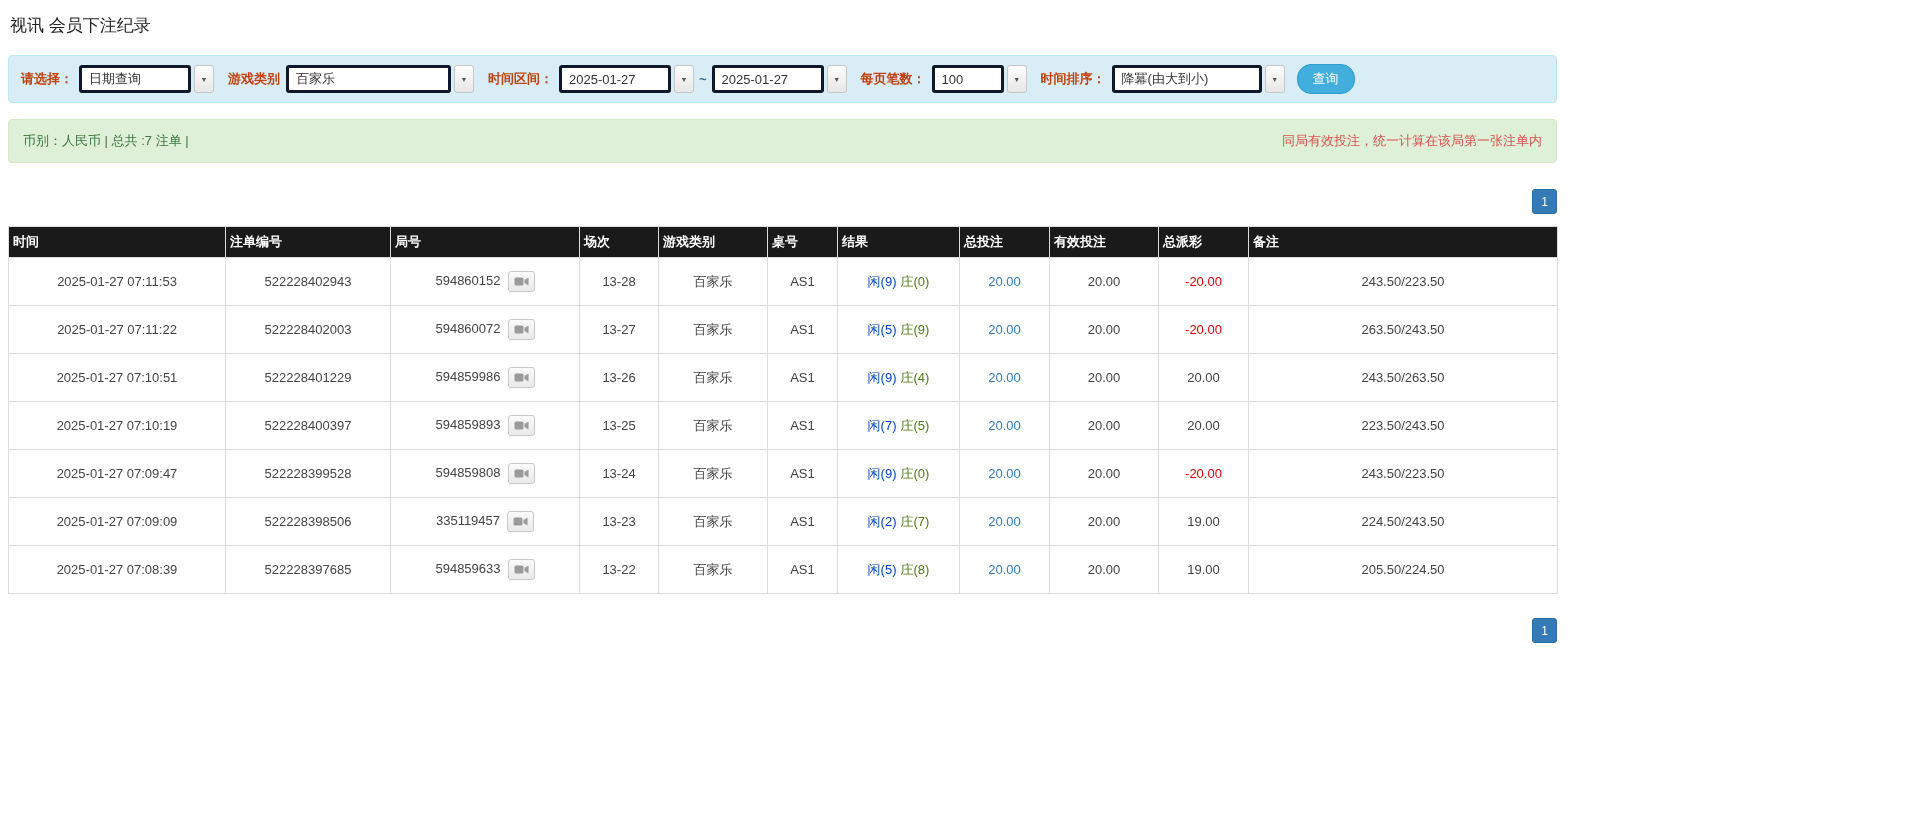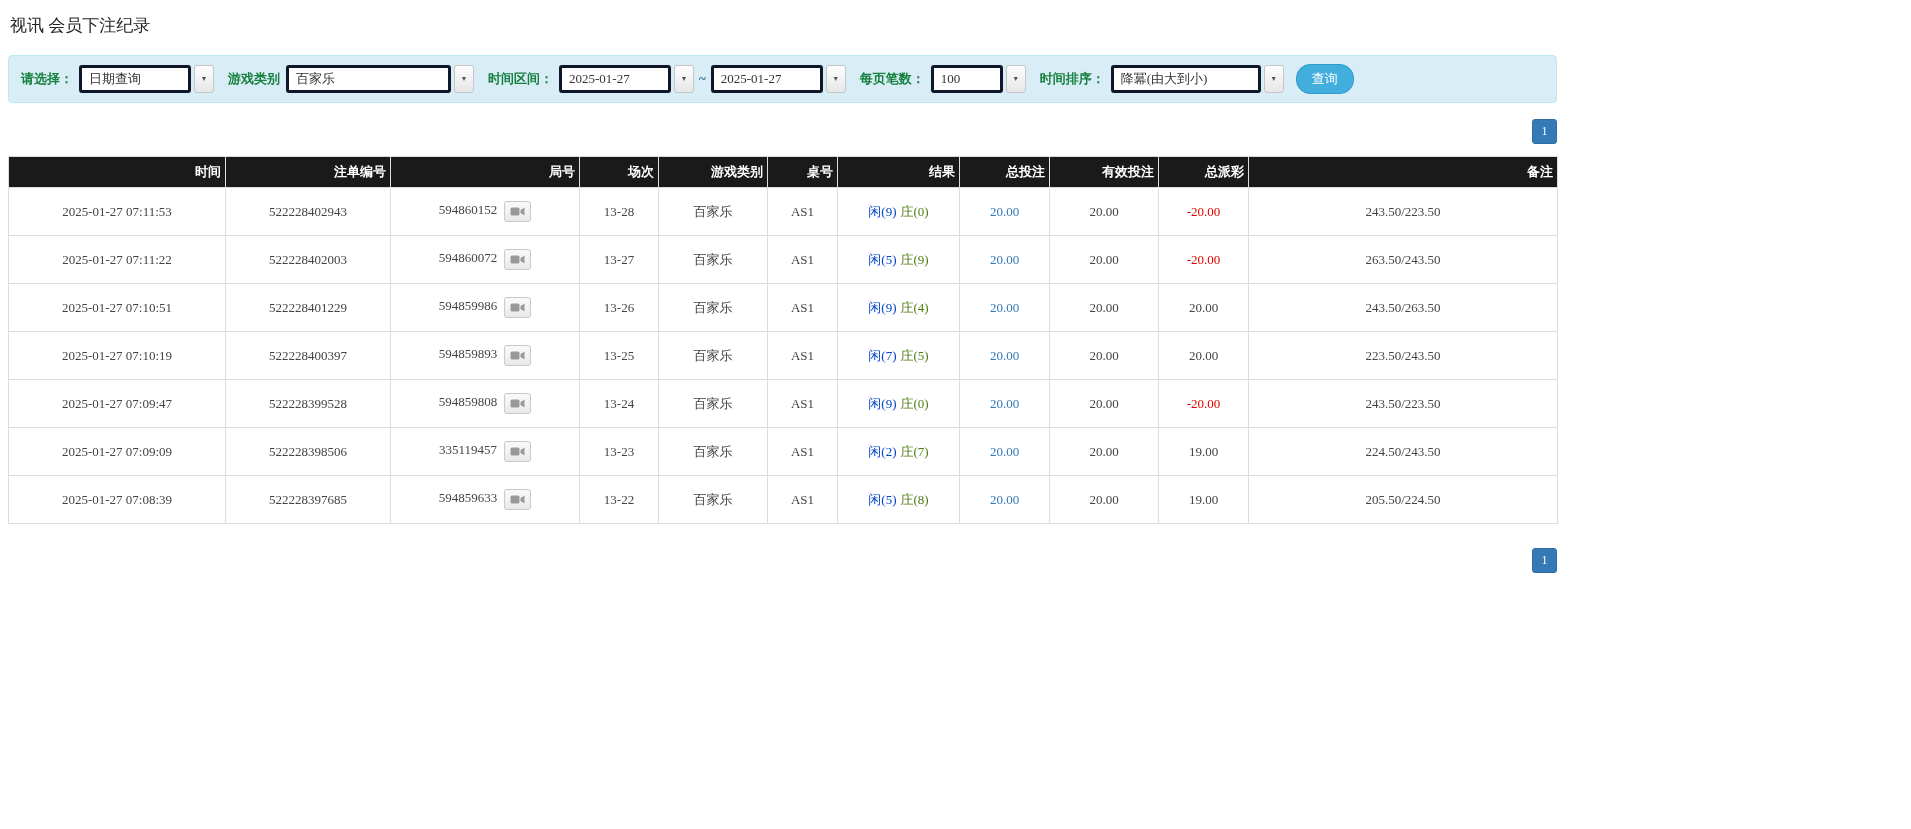--- a/index.html
+++ b/index.html
@@ -2,41 +2,41 @@
 <html><head>
 <meta charset="utf-8">
 <style>
   * { box-sizing: border-box; }
   html, body { margin:0; padding:0; background:#fff; }
   body {
     font-family: "Liberation Sans", "DejaVu Sans", sans-serif;
     color:#333;
     padding:14px 10px 40px 8px;
   }
-  .container { width:1549px;font-family:Liberation Serif, serif; }
+  .container { width:1549px; }
 
   .page-title {
     font-size:17px;
     font-weight:500;
     color:#222;
     margin:0 0 18px 2px;
   }
 
   
   .filter-bar {
     background:#d9edf7;
     border:1px solid #bce8f1;
     border-radius:4px;
     padding:8px 10px;
     display:flex;
     align-items:center;
     margin-bottom:16px;
   }
   .filter-label {
-    color:#15803d;
+    color:#c2410c;
     font-weight:bold;
     font-size:13px;
     white-space:nowrap;
     margin:0 6px 0 14px;
   }
   .filter-label.first { margin-left:2px; }
   .combo { display:inline-flex; align-items:center; }
   .combo input {
     height:28px;
     border:3px solid #0f172a;
@@ -113,21 +113,21 @@
     border-collapse:collapse;
     table-layout:fixed;
     font-size:13px;
   }
   th {
     background:#1a1a1a;
     color:#fff;
     font-weight:bold;
     padding:6px 4px;
     border:1px solid #ddd;
-    text-align:right;
+    text-align:left;
   }
   td {
     border:1px solid #ddd;
     text-align:center;
     padding:13px 4px;
     color:#444;
     background:#fff;
     overflow:hidden;
     white-space:nowrap;
   }
@@ -208,20 +208,24 @@
 
     <span class="filter-label">时间排序：</span>
     <span class="combo">
       <input class="w150" readonly="" value="降冪(由大到小)" style="">
       <span class="arrow-btn">▼</span>
     </span>
 
     <button class="search-btn">查询</button>
   </div>
 
+  <div class="info-bar">
+    <span class="info-left">币别：人民币 | 总共 :7 注单 |</span>
+    <span class="info-right">同局有效投注，统一计算在该局第一张注单内</span>
+  </div>
 
   <div class="pagination-row top">
     <span class="page-btn">1</span>
   </div>
 
   <table>
     <thead>
       <tr>
           <th>时间</th>
           <th>注单编号</th>

